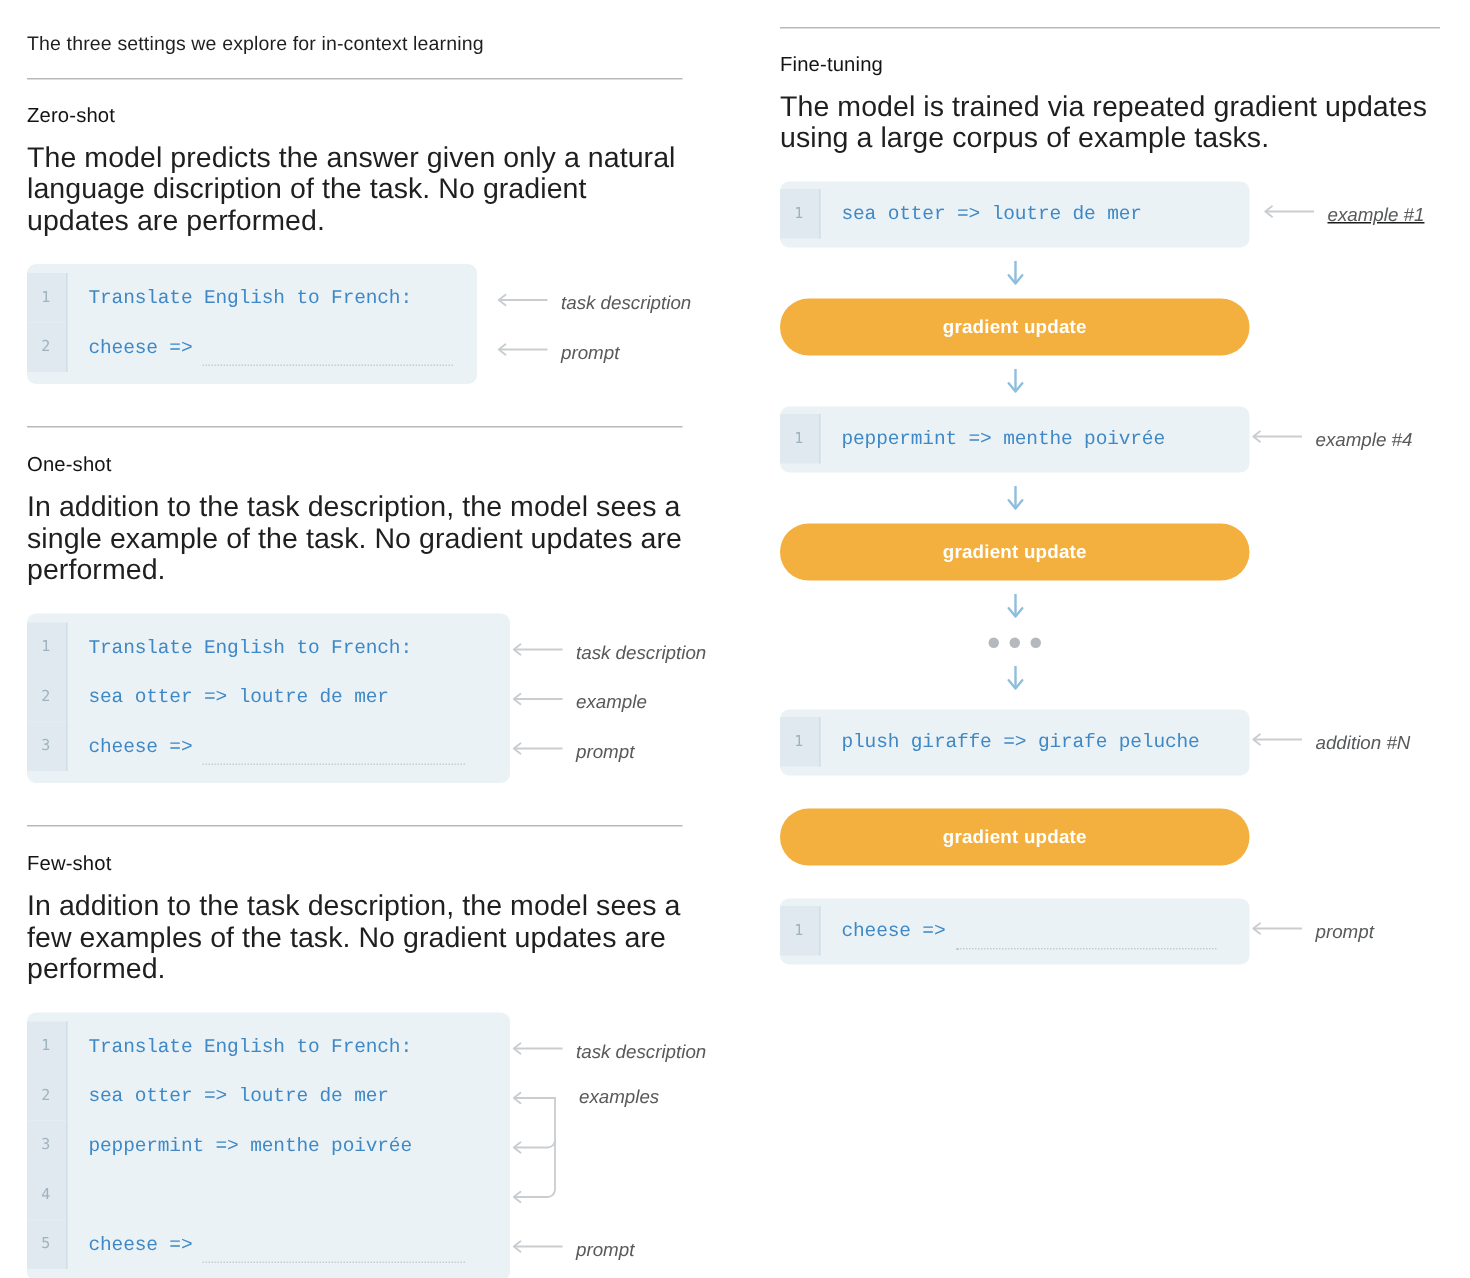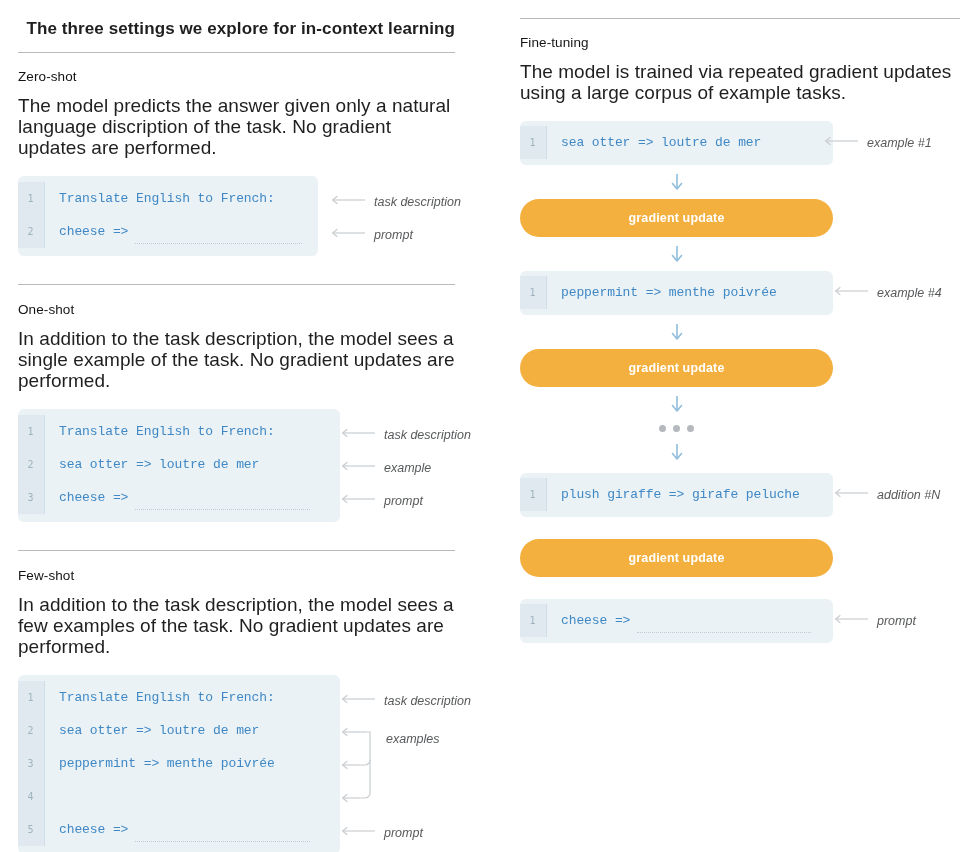--- a/index.html
+++ b/index.html
@@ -22,27 +22,26 @@
   }
 
   .col {
     position: relative;
   }
   .col-left  { width: 490px; padding: 0 35px 0 18px; }
   .col-right { width: 490px; padding: 0 20px 0 30px; }
 
   
   .col-title {
-    font-size: 17px;
-    font-weight: 700;
+    font-size: 13px;
+    font-weight: 400;
     color: #1f1f1f;
     letter-spacing: .1px;
     line-height: 22px;
     padding-bottom: 12px;
-    text-align: right;
   }
   .col-rule {
     height: 1px;
     background: #b9b9b9;
     margin-bottom: 16px;
   }
 
   .section { margin-bottom: 0; }
 
   .section-rule {
@@ -319,21 +318,21 @@
 
           <path d="M20 38 H3" stroke="#c9cdd0" stroke-width="1.2" fill="none"></path>
           <path d="M7 34.5 L2.5 38 L7 41.5" stroke="#c9cdd0" stroke-width="1.2" fill="none" stroke-linecap="round" stroke-linejoin="round"></path>
 
           <path d="M20 71 H3" stroke="#c9cdd0" stroke-width="1.2" fill="none"></path>
           <path d="M7 67.5 L2.5 71 L7 74.5" stroke="#c9cdd0" stroke-width="1.2" fill="none" stroke-linecap="round" stroke-linejoin="round"></path>
 
           <path d="M26 5 H30 V33 A5 5 0 0 1 25 38 H20" stroke="#c9cdd0" stroke-width="1.2" fill="none"></path>
           <path d="M30 33 V66 A5 5 0 0 1 25 71 H20" stroke="#c9cdd0" stroke-width="1.2" fill="none"></path>
         </svg>
-        <span class="annot-label" style="position:absolute;left:360px;top:49px;margin-top:8px;">examples</span>
+        <span class="annot-label" style="position:absolute;left:360px;top:49px;">examples</span>
 
         
         <div class="annot" style="left:322px;top:151px;">
           <svg class="annot-arrow" width="36" height="10" viewBox="0 0 36 10">
             <path d="M35 5 H3" stroke="#c9cdd0" stroke-width="1.2" fill="none"></path>
             <path d="M7 1.5 L2.5 5 L7 8.5" stroke="#c9cdd0" stroke-width="1.2" fill="none" stroke-linecap="round" stroke-linejoin="round"></path>
           </svg>
           <span class="annot-label">prompt</span>
         </div>
       </div>
@@ -349,21 +348,21 @@
 
     <div class="code-wrap">
 
       
       <div class="code-block" style="width:313px;padding:5px 0 6px 0;">
         <div class="code-line">
           <div class="gutter">1</div>
           <div class="code-text">sea otter =&gt; loutre de mer</div>
         </div>
       </div>
-      <div class="annot" style="left:303px;top:15px;">
+      <div class="annot" style="left:321px;top:15px;text-decoration:underline;">
         <svg class="annot-arrow" width="36" height="10" viewBox="0 0 36 10">
           <path d="M35 5 H3" stroke="#c9cdd0" stroke-width="1.2" fill="none"></path>
           <path d="M7 1.5 L2.5 5 L7 8.5" stroke="#c9cdd0" stroke-width="1.2" fill="none" stroke-linecap="round" stroke-linejoin="round"></path>
         </svg>
         <span class="annot-label">example #1</span>
       </div>
 
       <div class="spacer-8"></div>
       <div class="flow-arrow" style="width:313px;">
         <svg width="14" height="18" viewBox="0 0 14 18">

